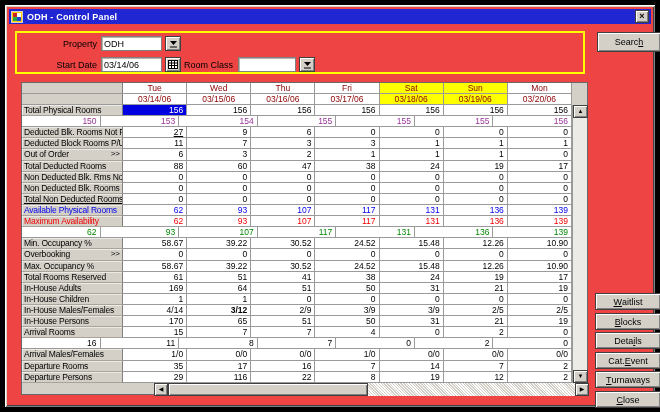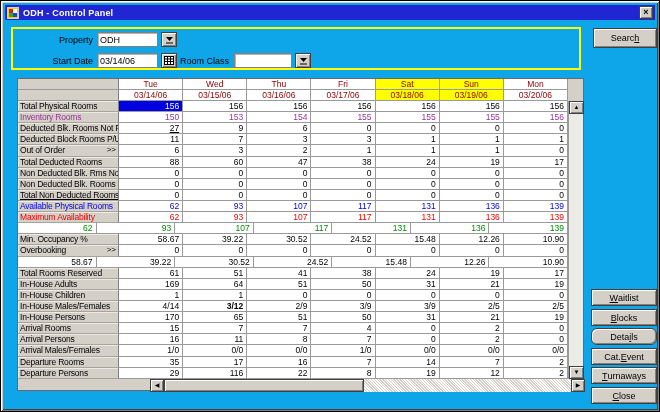--- a/index.html
+++ b/index.html
@@ -5,22 +5,22 @@
   * { box-sizing: border-box; margin: 0; padding: 0; }
   html,body { width:660px; height:412px; }
   body {
     font-family: "Liberation Sans", sans-serif;
     background:#d4d0c8;
     position:relative;
     overflow:hidden;
   }
   .window {
     position:absolute; inset:0;
-    background:#0ea5e9;
-    border:1px solid #000000;
+    background:#ef4444;
+    border:5px solid #000000;
     box-shadow: inset 1px 1px 0 #fff, inset -1px -1px 0 #808080, inset 2px 2px 0 #d4d0c8, inset -2px -2px 0 #404040;
   }
   
   .titlebar {
     position:absolute; left:4px; top:4px; right:4px; height:15px;
     background: var(--titlebar, #2026d2);
     display:flex; align-items:center; gap:4px; padding:0 2px;
   }
   .title-text { color:#fff; font-size:9px; font-weight:bold; letter-spacing:0.2px; }
   .app-icon { width:12px; height:12px; flex:0 0 auto; }
@@ -64,21 +64,21 @@
     background:#d4d0c8; border:1px solid #404040;
     box-shadow: inset 1px 1px 0 #fff, inset -1px -1px 0 #808080;
     font-family:"Liberation Sans",sans-serif; font-size:9px; color:#000;
     display:flex; align-items:center; justify-content:center;
     cursor:default;
   }
   .accel { text-decoration:underline; }
   .search-btn   { left:592px; top:27px;  width:64px; height:20px; }
   .waitlist-btn { left:590px; top:288px; width:66px; height:17px; }
   .blocks-btn   { left:590px; top:308px; width:66px; height:17px; }
-  .details-btn  { left:590px; top:327px; width:66px; height:17px;border-radius:6px; }
+  .details-btn  { left:590px; top:327px; width:66px; height:17px; }
   .catevent-btn { left:590px; top:347px; width:66px; height:17px; }
   .turnaways-btn{ left:590px; top:366px; width:66px; height:17px; }
   .closebtn     { left:590px; top:386px; width:66px; height:17px; }
   
   .grid {
     position:absolute; left:16px; top:77px; width:567px; height:313px;
     border:1px solid #696969;
     background:#d4d0c8;
   }
   .gh-row { display:flex; height:11px; width:550px; }
@@ -229,23 +229,20 @@
           </div>
           <div class="g-cell selected" style="color: rgb(255, 255, 255);">156</div>
           <div class="g-cell" style="color: rgb(0, 0, 0);">156</div>
           <div class="g-cell" style="color: rgb(0, 0, 0);">156</div>
           <div class="g-cell" style="color: rgb(0, 0, 0);">156</div>
           <div class="g-cell" style="color: rgb(0, 0, 0);">156</div>
           <div class="g-cell" style="color: rgb(0, 0, 0);">156</div>
           <div class="g-cell" style="color: rgb(0, 0, 0);">156</div>
         </div>
         <div class="g-row">
-          <div class="g-label">
-            <span style="color: rgb(153, 51, 153);">Inventory Rooms</span>
-          </div>
           <div class="g-cell" style="color: rgb(153, 51, 153);">150</div>
           <div class="g-cell" style="color: rgb(153, 51, 153);">153</div>
           <div class="g-cell" style="color: rgb(153, 51, 153);">154</div>
           <div class="g-cell" style="color: rgb(153, 51, 153);">155</div>
           <div class="g-cell" style="color: rgb(153, 51, 153);">155</div>
           <div class="g-cell" style="color: rgb(153, 51, 153);">155</div>
           <div class="g-cell" style="color: rgb(153, 51, 153);">156</div>
         </div>
         <div class="g-row">
           <div class="g-label">
@@ -384,20 +381,23 @@
           </div>
           <div class="g-cell" style="color: rgb(0, 0, 0);">0</div>
           <div class="g-cell" style="color: rgb(0, 0, 0);">0</div>
           <div class="g-cell" style="color: rgb(0, 0, 0);">0</div>
           <div class="g-cell" style="color: rgb(0, 0, 0);">0</div>
           <div class="g-cell" style="color: rgb(0, 0, 0);">0</div>
           <div class="g-cell" style="color: rgb(0, 0, 0);">0</div>
           <div class="g-cell" style="color: rgb(0, 0, 0);">0</div>
         </div>
         <div class="g-row">
+          <div class="g-label">
+            <span style="color: rgb(0, 0, 0);">Max. Occupancy %</span>
+          </div>
           <div class="g-cell" style="color: rgb(0, 0, 0);">58.67</div>
           <div class="g-cell" style="color: rgb(0, 0, 0);">39.22</div>
           <div class="g-cell" style="color: rgb(0, 0, 0);">30.52</div>
           <div class="g-cell" style="color: rgb(0, 0, 0);">24.52</div>
           <div class="g-cell" style="color: rgb(0, 0, 0);">15.48</div>
           <div class="g-cell" style="color: rgb(0, 0, 0);">12.26</div>
           <div class="g-cell" style="color: rgb(0, 0, 0);">10.90</div>
         </div>
         <div class="g-row">
           <div class="g-label">
@@ -465,23 +465,20 @@
           </div>
           <div class="g-cell" style="color: rgb(0, 0, 0);">15</div>
           <div class="g-cell" style="color: rgb(0, 0, 0);">7</div>
           <div class="g-cell" style="color: rgb(0, 0, 0);">7</div>
           <div class="g-cell" style="color: rgb(0, 0, 0);">4</div>
           <div class="g-cell" style="color: rgb(0, 0, 0);">0</div>
           <div class="g-cell" style="color: rgb(0, 0, 0);">2</div>
           <div class="g-cell" style="color: rgb(0, 0, 0);">0</div>
         </div>
         <div class="g-row">
-          <div class="g-label">
-            <span style="color: rgb(0, 0, 0);">Arrival Persons</span>
-          </div>
           <div class="g-cell" style="color: rgb(0, 0, 0);">16</div>
           <div class="g-cell" style="color: rgb(0, 0, 0);">11</div>
           <div class="g-cell" style="color: rgb(0, 0, 0);">8</div>
           <div class="g-cell" style="color: rgb(0, 0, 0);">7</div>
           <div class="g-cell" style="color: rgb(0, 0, 0);">0</div>
           <div class="g-cell" style="color: rgb(0, 0, 0);">2</div>
           <div class="g-cell" style="color: rgb(0, 0, 0);">0</div>
         </div>
         <div class="g-row">
           <div class="g-label">

